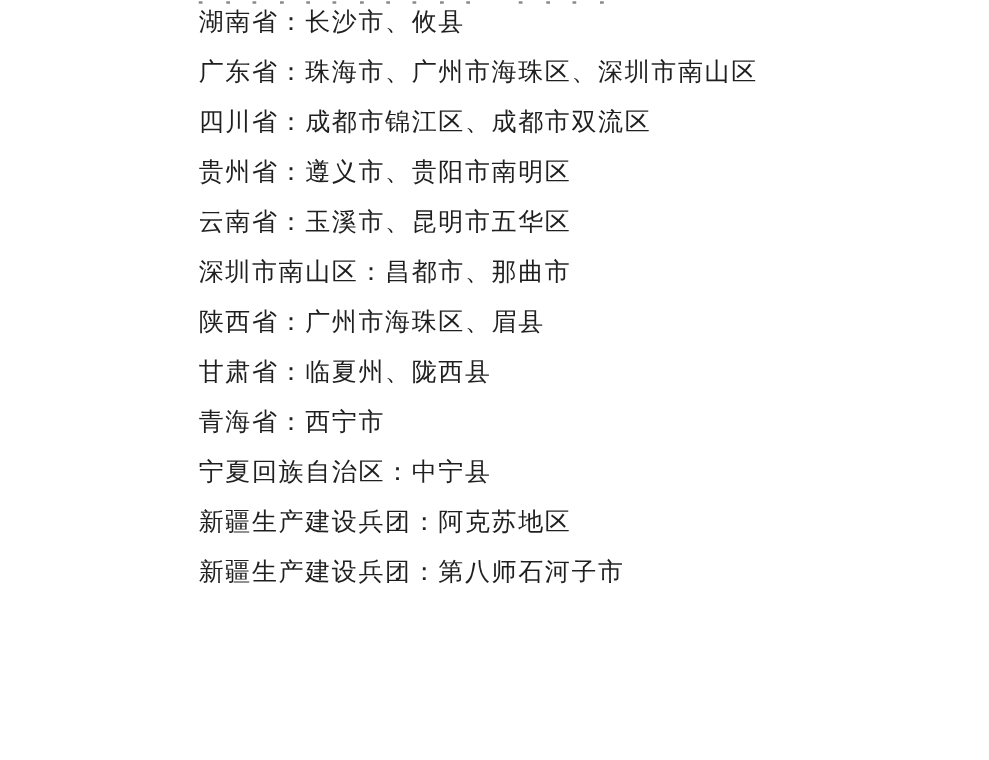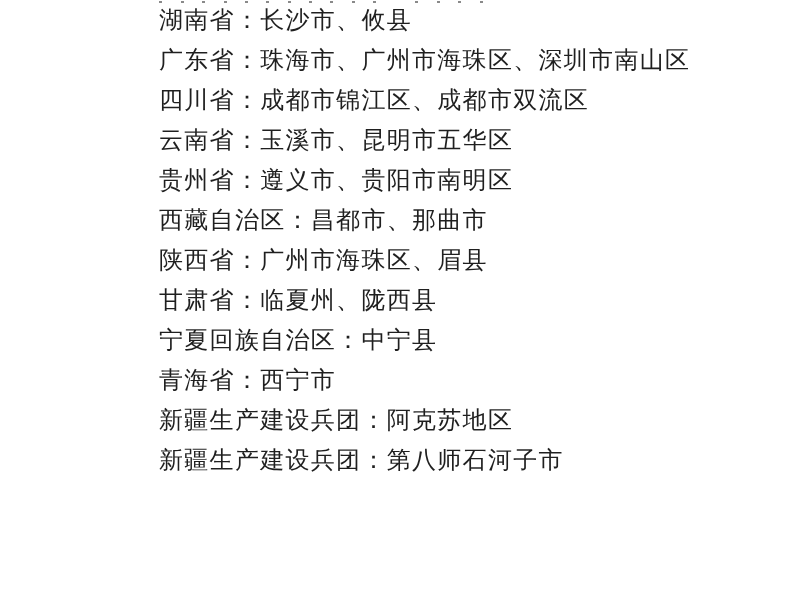--- a/index.html
+++ b/index.html
@@ -24,25 +24,25 @@
     position: absolute;
     left: 159px;
     top: 0;
     width: 615px;
   }
   .doc p {
     margin: 0;
     padding: 0;
     line-height: 40px;
     height: 40px;
-    font-size: 24px;
+    font-size: 20px;
     letter-spacing: 1.3px;
     color: #1f1f1f;
     white-space: nowrap;
-    font-family: Liberation Serif, serif;
+    font-family: Liberation Mono, monospace;
   }
   
   .artifact {
     position: absolute;
     left: 0; top: 0;
     width: 791px; height: 5px;
     overflow: hidden;
   }
   .artifact i {
     position: absolute;
@@ -72,24 +72,24 @@
       <i style="left:415px"></i>
     <i style="left:437px"></i>
       <i style="left:458px"></i>
       <i style="left:480px"></i>
   </div>
 
   <div class="doc">
     <p>湖南省：长沙市、攸县</p>
     <p>广东省：珠海市、广州市海珠区、深圳市南山区</p>
     <p>四川省：成都市锦江区、成都市双流区</p>
+    <p>贵州省：遵义市、贵阳市南明区</p>
     <p>云南省：玉溪市、昆明市五华区</p>
-    <p>贵州省：遵义市、贵阳市南明区</p>
-    <p>西藏自治区：昌都市、那曲市</p>
+    <p>深圳市南山区：昌都市、那曲市</p>
     <p>陕西省：广州市海珠区、眉县</p>
     <p>甘肃省：临夏州、陇西县</p>
+    <p>青海省：西宁市</p>
     <p>宁夏回族自治区：中宁县</p>
-    <p>青海省：西宁市</p>
     <p>新疆生产建设兵团：阿克苏地区</p>
     <p>新疆生产建设兵团：第八师石河子市</p>
   </div>
 
 </div>
 
 </body></html>

